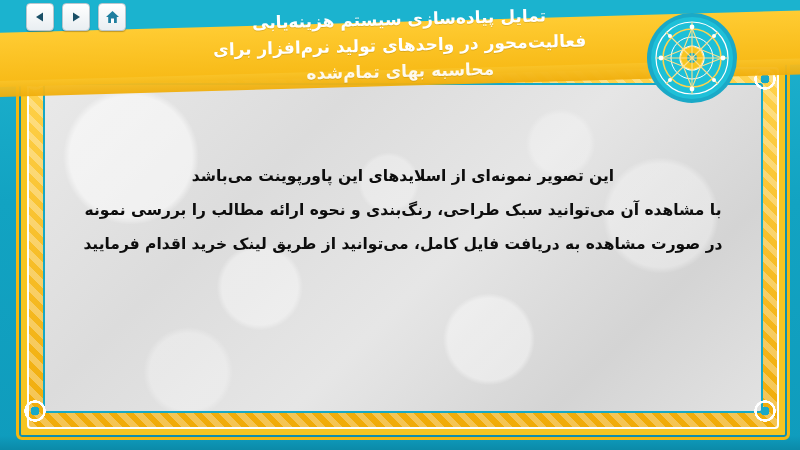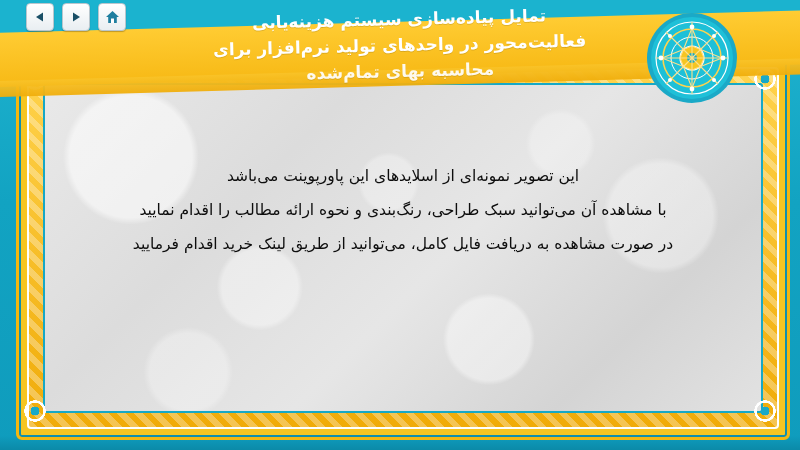--- a/index.html
+++ b/index.html
@@ -116,21 +116,21 @@
   .corner.tl{left:18px;top:62px;}
   .corner.tr{right:18px;top:62px;}
   .corner.bl{left:18px;bottom:22px;}
   .corner.br{right:18px;bottom:22px;}
 
   
   .body-text{
     position:absolute;left:0;right:0;top:74px;
     direction:rtl;unicode-bidi:bidi-override;
     text-align:center;color:#0d0d0d;
-    font-size:15.5px;line-height:34px;font-weight:400;
+    font-size:15.5px;line-height:34px;font-weight:700;
     padding:0 26px;
   }
   .body-text p{margin:0;}
 
   
   .bottombar{
     position:absolute;left:0;bottom:0;width:800px;height:14px;
     background:linear-gradient(180deg,#0f9cbd,#0b8aa8);
     z-index:5;
   }
@@ -203,21 +203,21 @@
         </g>
       </g>
     </svg>
   </div>
 
   <div class="frame-outer">
     <div class="frame-mid">
       <div class="frame-inner">
         <div class="body-text">
           <p>این تصویر نمونه‌ای از اسلایدهای این پاورپوینت می‌باشد</p>
-          <p>با مشاهده آن می‌توانید سبک طراحی، رنگ‌بندی و نحوه ارائه مطالب را اقدام نمایید</p>
+          <p>با مشاهده آن می‌توانید سبک طراحی، رنگ‌بندی و نحوه ارائه مطالب را بررسی نمونه</p>
           <p>در صورت مشاهده به دریافت فایل کامل، می‌توانید از طریق لینک خرید اقدام فرمایید</p>
         </div>
       </div>
     </div>
   </div>
 
   <div class="corner tl"></div>
   <div class="corner tr"></div>
   <div class="corner bl"></div>
   <div class="corner br"></div>

